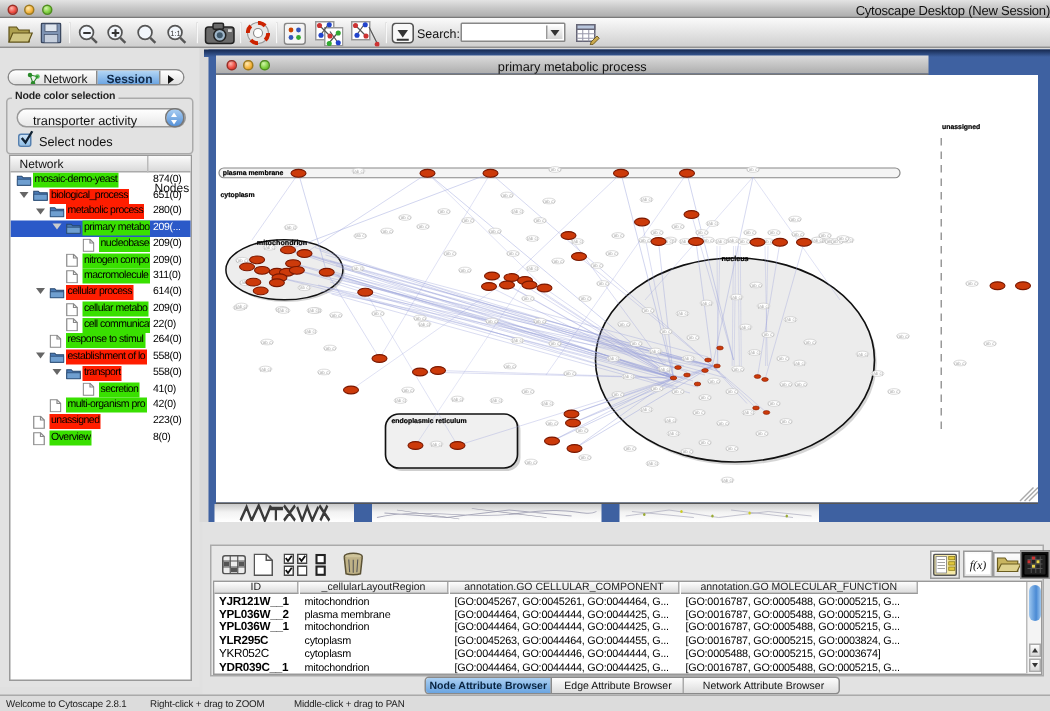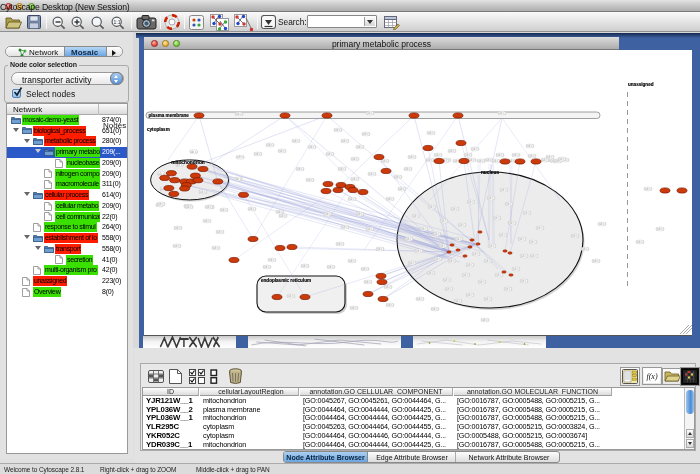--- a/index.html
+++ b/index.html
@@ -8,21 +8,21 @@
 svg { display:block; }
 .sep { position:absolute; top:15px; width:1px; height:14px; background:#aaa; border-right:1px solid #f8f8f8; }
 .tl { position:absolute; width:7px; height:7px; border-radius:50%; }
 </style></head>
 <body>
 
 <div style="position:absolute;left:0;top:0;width:700px;height:12px;background:linear-gradient(#e3e3e3 0%,#c9c9c9 45%,#aeaeae 100%);border-bottom:1px solid #7a7a7a">
   <div class="tl" style="left:5px;top:2.5px;background:radial-gradient(circle at 35% 30%,#ffb5ad,#ee4b40 60%,#b03028);border:0.5px solid #9a2f27"></div>
   <div class="tl" style="left:16px;top:2.5px;background:radial-gradient(circle at 35% 30%,#ffe9b0,#f5b43c 60%,#c78a22);border:0.5px solid #9f7a1e"></div>
   <div class="tl" style="left:27.5px;top:2.5px;background:radial-gradient(circle at 35% 30%,#d2f5a8,#7ed03f 60%,#58a322);border:0.5px solid #4f8d1f"></div>
-  <div style="position:absolute;left:0;right:0;top:1.5px;text-align:left;font-size:8.7px;letter-spacing:-0.15px;color:#111">Cytoscape Desktop (New Session)</div>
+  <div style="position:absolute;left:0;right:0;top:1.5px;text-align:right;font-size:8.7px;letter-spacing:-0.15px;color:#111">Cytoscape Desktop (New Session)</div>
 </div>
 
 <div style="position:absolute;left:0;top:12px;width:700px;height:20px;background:linear-gradient(#fafafa,#cfcfcf);border-bottom:1px solid #909090"></div>
 
 <div class="ti" style="left:5px;top:15px">
     <svg width="17" height="15" viewBox="0 0 17 15">
       <path d="M1 3 h5 l1.5 2 h7 v8 h-13.5z" fill="#ac9f4e" stroke="#5e5118" stroke-width="0.8"></path>
       <path d="M1 13 l2.5-6 h13 l-2.5 6z" fill="#cfc581" stroke="#5e5118" stroke-width="0.8"></path>
     </svg>
   </div>
@@ -142,21 +142,21 @@
   <div style="position:absolute;left:5px;top:14px;width:118px;height:11px;border:1px solid #8a8a8a;border-radius:6px;background:#fff;overflow:hidden">
     <div style="position:absolute;left:0;top:0;width:58px;height:11px;background:linear-gradient(#fff,#dcdcdc)"></div>
     <svg style="position:absolute;left:12px;top:1px" width="9" height="9" viewBox="0 0 9 9">
         <circle cx="2" cy="2" r="1.5" fill="#2a8a2a"></circle>
         <circle cx="7" cy="3" r="1.5" fill="#55bb55"></circle>
         <circle cx="4" cy="7.5" r="1.5" fill="#2a8a2a"></circle>
         <path d="M2 2 L7 3 L4 7.5z" fill="none" stroke="#2a8a2a" stroke-width="0.7"></path>
       </svg>
     <div style="position:absolute;left:23px;top:0.5px;font-size:8px;color:#111">Network</div>
     <div style="position:absolute;left:58px;top:0;width:42px;height:11px;background:linear-gradient(#b5d7f5,#5d9bdf);border-left:1px solid #8a8a8a"></div>
-    <div style="position:absolute;left:65px;top:0.5px;font-size:8px;font-weight:bold;color:#102a4a">Mosaic</div>
+    <div style="position:absolute;left:65px;top:0.5px;font-size:8px;font-weight:bold;color:#102a4a">Session</div>
     <div style="position:absolute;left:100px;top:0;width:18px;height:11px;border-left:1px solid #8a8a8a;background:linear-gradient(#fff,#dcdcdc)"></div>
     <div style="position:absolute;left:106px;top:2.5px;width:0;height:0;border-top:3px solid transparent;border-bottom:3px solid transparent;border-left:4.5px solid #111"></div>
   </div>
 
   <div style="position:absolute;left:4px;top:33px;width:125px;height:38px;border:1px solid #aaa;border-radius:3px"></div>
   <div style="position:absolute;left:8px;top:29px;font-size:7px;font-weight:bold;letter-spacing:-0.1px;color:#222;background:#e2e2e2;padding:0 2px">Node color selection</div>
 
   <div style="position:absolute;left:11px;top:40px;width:113px;height:13px;background:linear-gradient(#ffffff,#e8e8e8);border:1px solid #999;border-radius:7px">
     <div style="position:absolute;left:10px;top:1.5px;font-size:8.5px;color:#111">transporter activity</div>
     <div style="position:absolute;right:0px;top:-1px;width:13px;height:13px;background:linear-gradient(#a8cdf2,#5591d8);border:1px solid #777;border-radius:6px">
@@ -1195,21 +1195,21 @@
 <div style="position:absolute;left:303px;top:405.7px;font-size:7.2px;letter-spacing:-0.15px;line-height:8.2px;color:#000;white-space:nowrap;width:149px;overflow:hidden">[GO:0044464, GO:0044444, GO:0044425, G...</div>
 <div style="position:absolute;left:457px;top:405.7px;font-size:7.2px;letter-spacing:-0.15px;line-height:8.2px;color:#000;white-space:nowrap;width:225px;overflow:hidden">[GO:0016787, GO:0005488, GO:0005215, G...</div>
 <div style="position:absolute;left:146px;top:414.4px;font-size:7.8px;letter-spacing:-0.2px;line-height:8.2px;font-weight:bold;color:#000;white-space:nowrap">YPL036W__1</div>
 <div style="position:absolute;left:203px;top:414.4px;font-size:7.2px;letter-spacing:-0.15px;line-height:8.2px;color:#000;white-space:nowrap">mitochondrion</div>
 <div style="position:absolute;left:303px;top:414.4px;font-size:7.2px;letter-spacing:-0.15px;line-height:8.2px;color:#000;white-space:nowrap;width:149px;overflow:hidden">[GO:0044464, GO:0044444, GO:0044425, G...</div>
 <div style="position:absolute;left:457px;top:414.4px;font-size:7.2px;letter-spacing:-0.15px;line-height:8.2px;color:#000;white-space:nowrap;width:225px;overflow:hidden">[GO:0016787, GO:0005488, GO:0005215, G...</div>
 <div style="position:absolute;left:146px;top:423.1px;font-size:7.8px;letter-spacing:-0.2px;line-height:8.2px;font-weight:bold;color:#000;white-space:nowrap">YLR295C</div>
 <div style="position:absolute;left:203px;top:423.1px;font-size:7.2px;letter-spacing:-0.15px;line-height:8.2px;color:#000;white-space:nowrap">cytoplasm</div>
 <div style="position:absolute;left:303px;top:423.1px;font-size:7.2px;letter-spacing:-0.15px;line-height:8.2px;color:#000;white-space:nowrap;width:149px;overflow:hidden">[GO:0045263, GO:0044464, GO:0044455, G...</div>
 <div style="position:absolute;left:457px;top:423.1px;font-size:7.2px;letter-spacing:-0.15px;line-height:8.2px;color:#000;white-space:nowrap;width:225px;overflow:hidden">[GO:0016787, GO:0005215, GO:0003824, G...</div>
-<div style="position:absolute;left:146px;top:431.8px;font-size:7.8px;letter-spacing:-0.2px;line-height:8.2px;font-weight:bold;color:#000;white-space:nowrap">YKR052C</div>
+<div style="position:absolute;left:146px;top:431.8px;font-size:7.8px;letter-spacing:-0.2px;line-height:8.2px;font-weight:normal;color:#000;white-space:nowrap">YKR052C</div>
 <div style="position:absolute;left:203px;top:431.8px;font-size:7.2px;letter-spacing:-0.15px;line-height:8.2px;color:#000;white-space:nowrap">cytoplasm</div>
 <div style="position:absolute;left:303px;top:431.8px;font-size:7.2px;letter-spacing:-0.15px;line-height:8.2px;color:#000;white-space:nowrap;width:149px;overflow:hidden">[GO:0044464, GO:0044446, GO:0044444, G...</div>
 <div style="position:absolute;left:457px;top:431.8px;font-size:7.2px;letter-spacing:-0.15px;line-height:8.2px;color:#000;white-space:nowrap;width:225px;overflow:hidden">[GO:0005488, GO:0005215, GO:0003674]</div>
 <div style="position:absolute;left:146px;top:440.5px;font-size:7.8px;letter-spacing:-0.2px;line-height:8.2px;font-weight:bold;color:#000;white-space:nowrap">YDR039C__1</div>
 <div style="position:absolute;left:203px;top:440.5px;font-size:7.2px;letter-spacing:-0.15px;line-height:8.2px;color:#000;white-space:nowrap">mitochondrion</div>
 <div style="position:absolute;left:303px;top:440.5px;font-size:7.2px;letter-spacing:-0.15px;line-height:8.2px;color:#000;white-space:nowrap;width:149px;overflow:hidden">[GO:0044464, GO:0044444, GO:0044425, G...</div>
 <div style="position:absolute;left:457px;top:440.5px;font-size:7.2px;letter-spacing:-0.15px;line-height:8.2px;color:#000;white-space:nowrap;width:225px;overflow:hidden">[GO:0016787, GO:0005488, GO:0005215, G...</div>
 
 <div style="position:absolute;left:684px;top:388px;width:10px;height:61px;background:#f4f4f4;border-left:1px solid #bbb">
   <div style="position:absolute;left:1px;top:2px;width:8px;height:24px;border-radius:4px;background:linear-gradient(90deg,#9ec7ef,#4a8ad4 60%,#9ec7ef)"></div>

